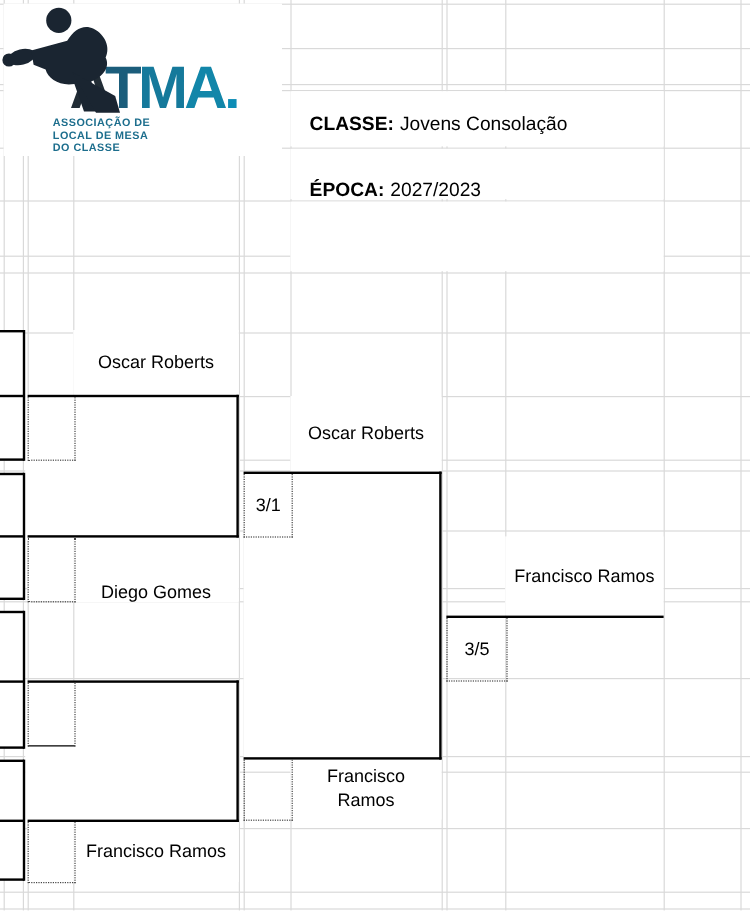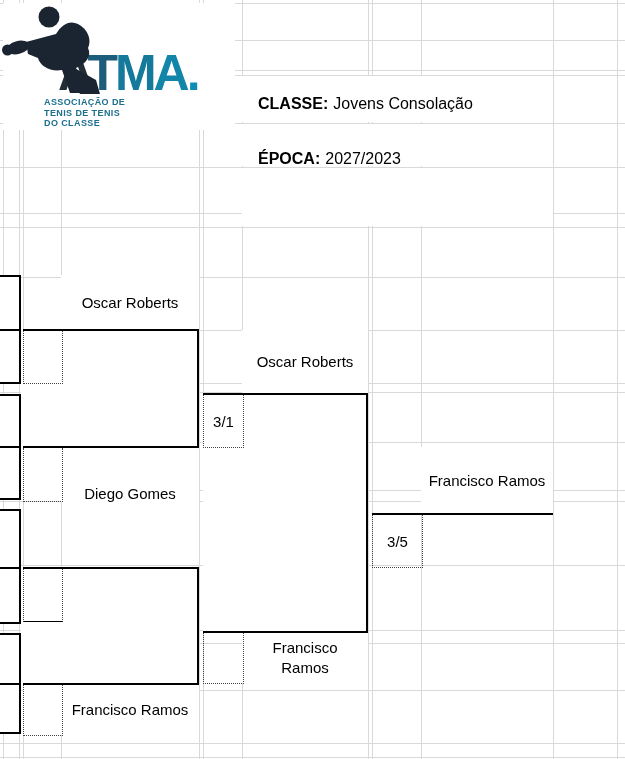--- a/index.html
+++ b/index.html
@@ -157,18 +157,18 @@
       <g fill="#1a2531">
         <circle cx="7.5" cy="50" r="5.5"></circle>
         <ellipse cx="18" cy="47.5" rx="11.5" ry="6.5" transform="rotate(-14 18 47.5)"></ellipse>
         <circle cx="49" cy="17" r="10.5"></circle>
         <path d="M26 42 L56 34 C62 24 70 20 78 24 C88 29 92 40 88 48 C92 56 86 64 76 68 L88 93 L70 93 L62 70 C50 72 40 66 38 58 L28 54 Z"></path>
         <path d="M60 60 L96 80 L100 94 L80 94 Z"></path>
       </g>
     </svg>
     <div class="org">
       <div>ASSOCIAÇÃO DE</div>
-      <div>TENIS DE TENIS</div>
+      <div>LOCAL DE MESA</div>
       <div>DO CLASSE</div>
     </div>
   </div>
 
 </div>
 
 </body></html>

